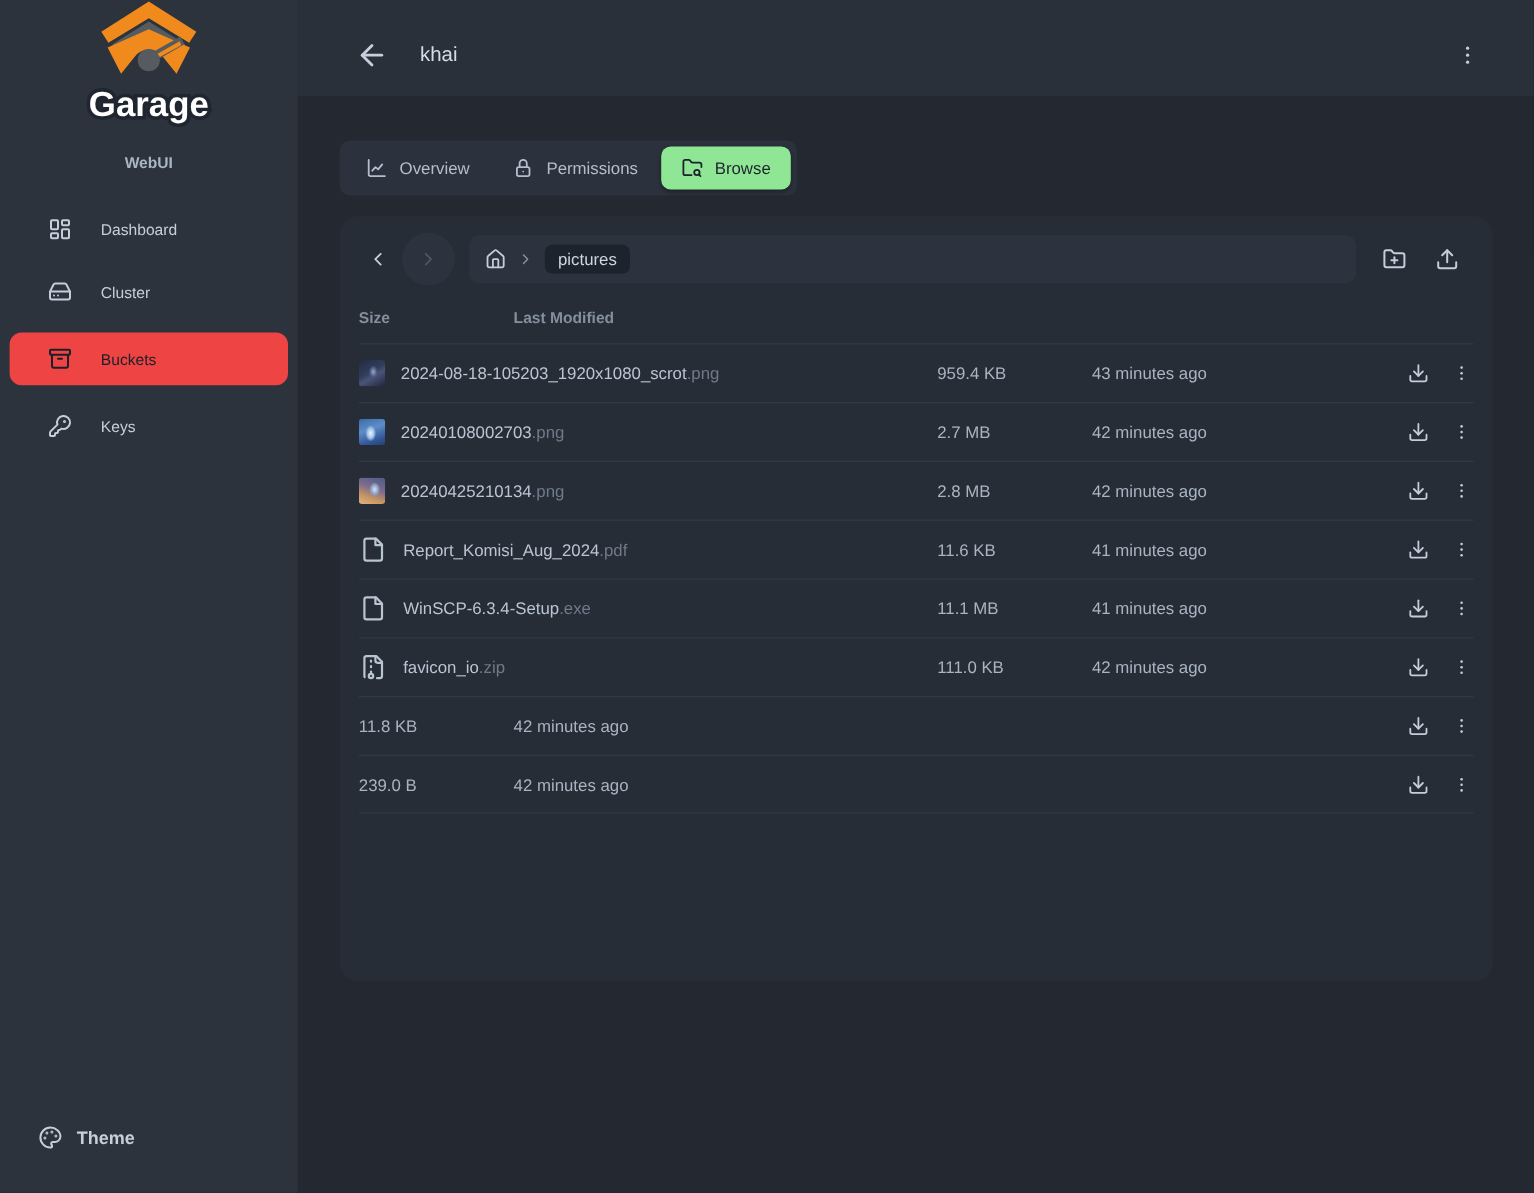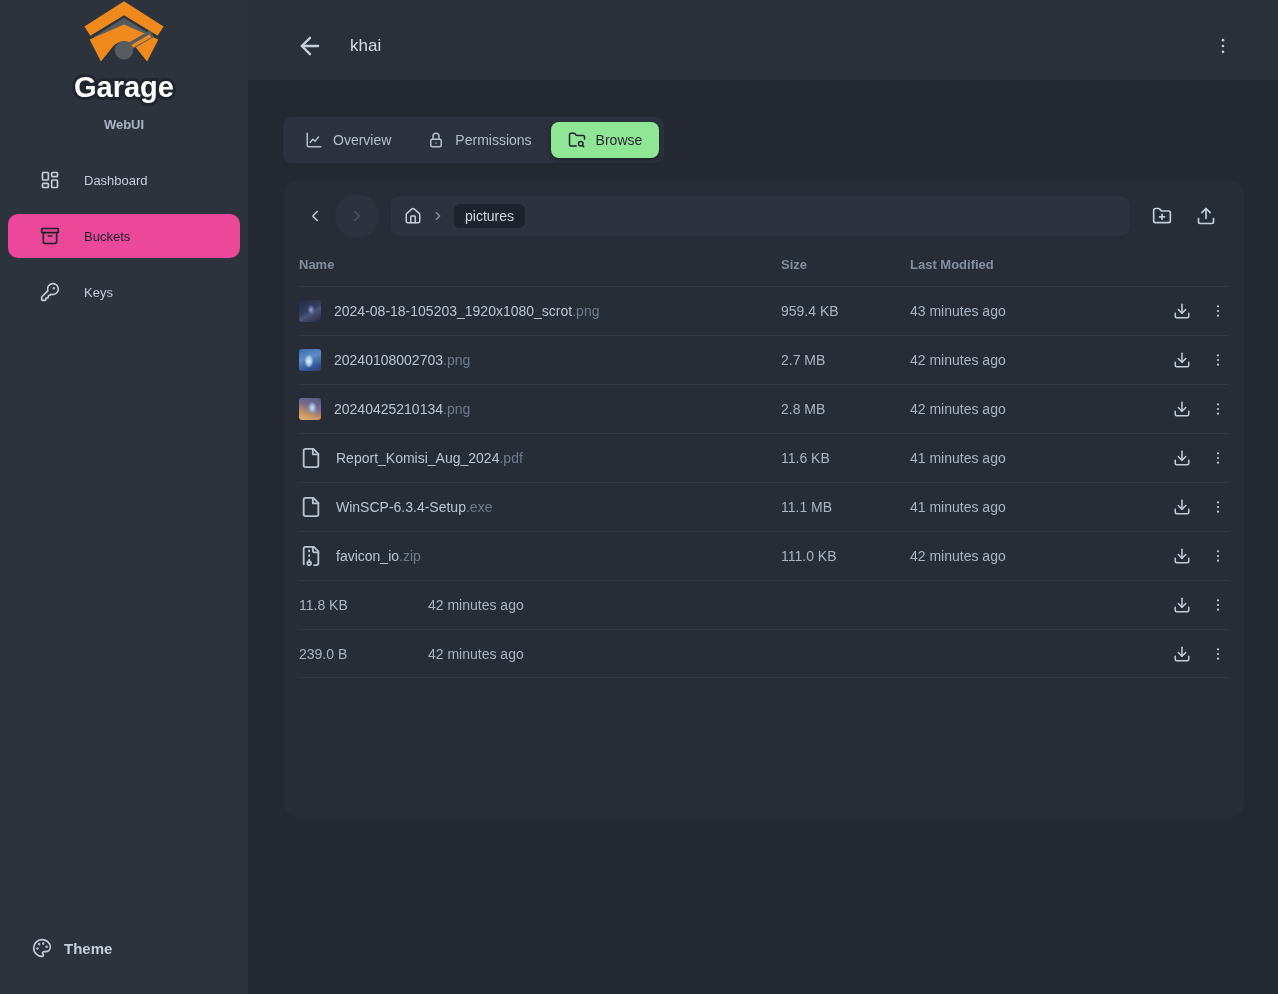--- a/index.html
+++ b/index.html
@@ -15,32 +15,32 @@
   
   .sidebar {
     width:248px; height:994px; flex:none;
     background:#2d333c;
     position:relative;
     z-index:2;
   }
   .logo-block { display:flex; flex-direction:column; align-items:center; }
   .logo-mark { width:88px; height:66px; }
   .wordmark { margin-top:2px; }
-  .app-subtitle { margin-top:11px; font-size:13px; font-weight:bold; color:#a9b5c5; }
+  .app-subtitle { margin-top:22px; font-size:13px; font-weight:bold; color:#a9b5c5; }
   .nav { margin-top:30px; display:flex; flex-direction:column; gap:16px; }
   .nav-item {
     display:flex; align-items:center; gap:24px;
     height:36px; padding-left:32px; margin:0 8px;
     font-size:13px; color:#c5cedb; border-radius:10px;
     cursor:pointer;
     text-align:center;
   }
   .nav-item .nv-icon { width:20px; height:20px; color:#c5cedb; }
   .nav-item.active {
-    background:#ec4899; color:#1a202a; height:44px;
+    background:#ef4444; color:#1a202a; height:44px;
   }
   .nav-item.active .nv-icon { color:#1a202a; }
   .theme-btn {
     position:absolute; left:0; bottom:27px; width:100%;
     display:flex; align-items:center; gap:12px;
     padding-left:32px; height:38px;
     font-size:15px; font-weight:bold; color:#c5cedb; cursor:pointer;
   }
   .theme-btn .nv-icon { width:20px; height:20px; }
 
@@ -170,20 +170,31 @@
     <div class="nav-item">
       <span class="nv-icon">
           <svg viewBox="0 0 24 24" fill="none" stroke="currentColor" stroke-width="2" stroke-linecap="round" stroke-linejoin="round" width="100%" height="100%">
             <rect x="3" y="3" width="7" height="9" rx="1"></rect>
             <rect x="14" y="3" width="7" height="5" rx="1"></rect>
             <rect x="14" y="12" width="7" height="9" rx="1"></rect>
             <rect x="3" y="16" width="7" height="5" rx="1"></rect>
           </svg>
         </span>
       <span>Dashboard</span>
+    </div>
+    <div class="nav-item">
+      <span class="nv-icon">
+          <svg viewBox="0 0 24 24" fill="none" stroke="currentColor" stroke-width="2" stroke-linecap="round" stroke-linejoin="round" width="100%" height="100%">
+            <line x1="22" y1="12" x2="2" y2="12"></line>
+            <path d="M5.45 5.11 2 12v6a2 2 0 0 0 2 2h16a2 2 0 0 0 2-2v-6l-3.45-6.89A2 2 0 0 0 16.76 4H7.24a2 2 0 0 0-1.79 1.11z"></path>
+            <line x1="6" y1="16" x2="6.01" y2="16"></line>
+            <line x1="10" y1="16" x2="10.01" y2="16"></line>
+          </svg>
+        </span>
+      <span>Cluster</span>
     </div>
     <div class="nav-item active">
       <span class="nv-icon">
           <svg viewBox="0 0 24 24" fill="none" stroke="currentColor" stroke-width="2" stroke-linecap="round" stroke-linejoin="round" width="100%" height="100%">
             <rect x="2" y="3" width="20" height="5" rx="1"></rect>
             <path d="M4 8v11a2 2 0 0 0 2 2h12a2 2 0 0 0 2-2V8"></path>
             <path d="M10 12h4"></path>
           </svg>
         </span>
       <span>Buckets</span>
@@ -313,21 +324,20 @@
                   <path d="M21 15v4a2 2 0 0 1-2 2H5a2 2 0 0 1-2-2v-4"></path>
                   <polyline points="17 8 12 3 7 8"></polyline>
                   <line x1="12" y1="3" x2="12" y2="15"></line>
                 </svg>
               </span>
           </button>
         </div>
       </div>
 
       <div class="thead">
-        <div class="th col-name">Name</div>
         <div class="th col-size">Size</div>
         <div class="th col-mod">Last Modified</div>
         <div class="col-actions"></div>
       </div>
 
       <div>
           <div class="trow">
     <div class="col-name name-wrap">
       <span class="thumb thumb-1"></span>
       <span style="white-space:nowrap;">

